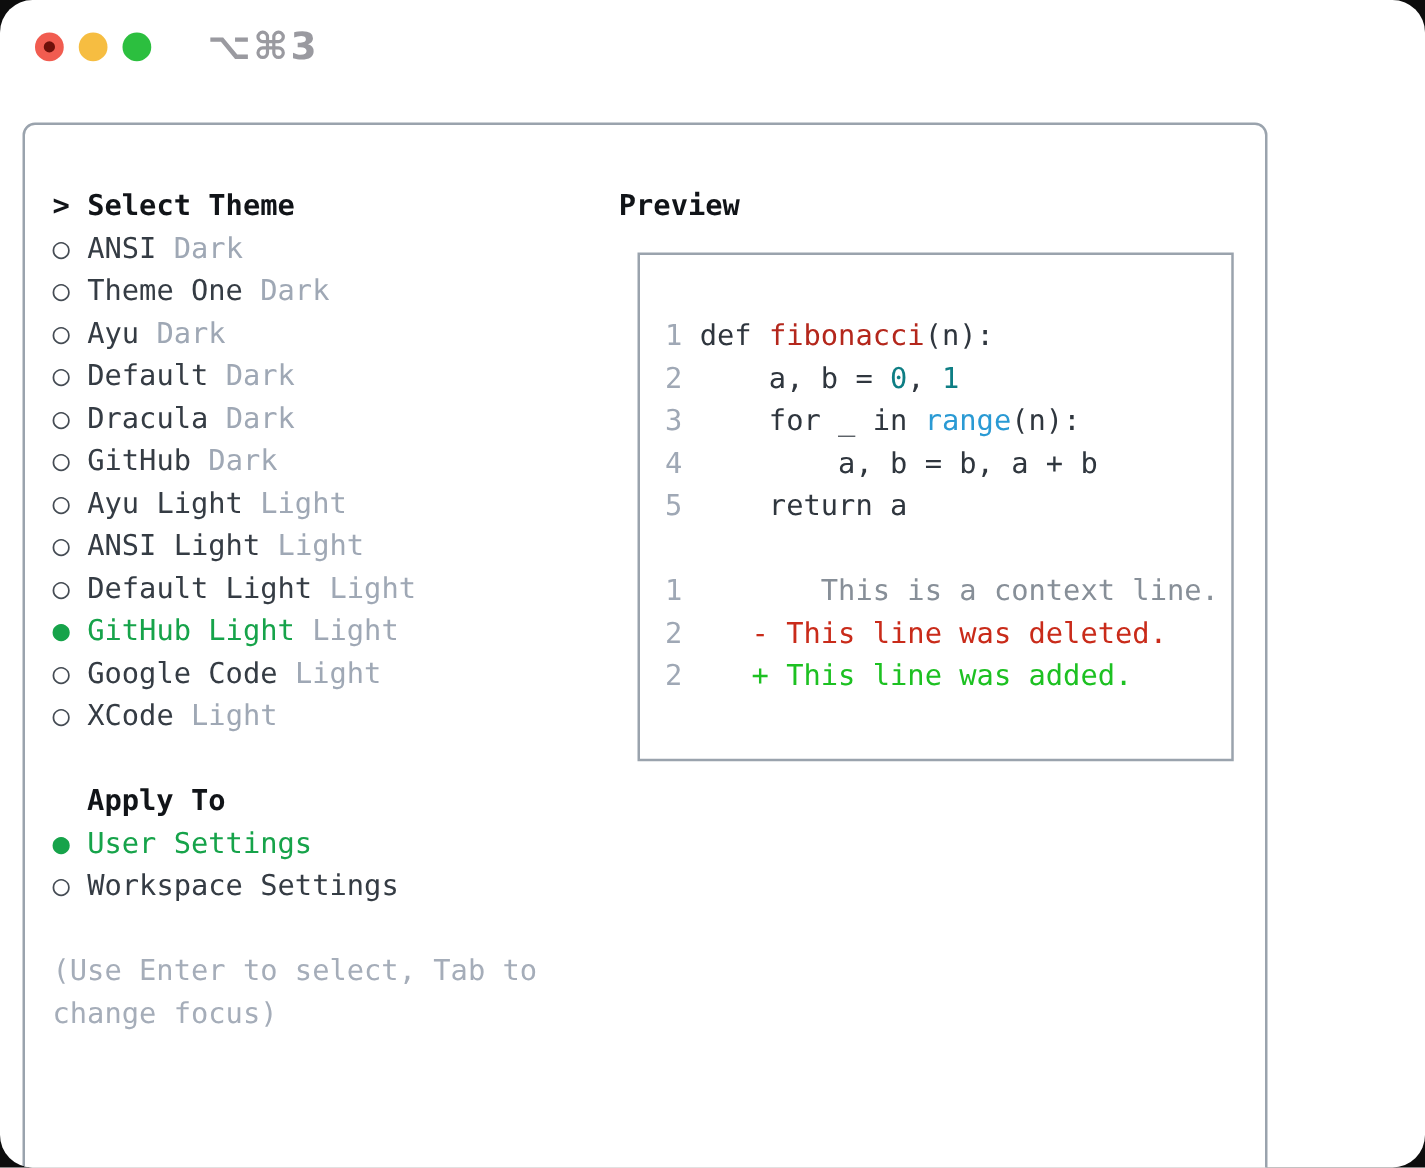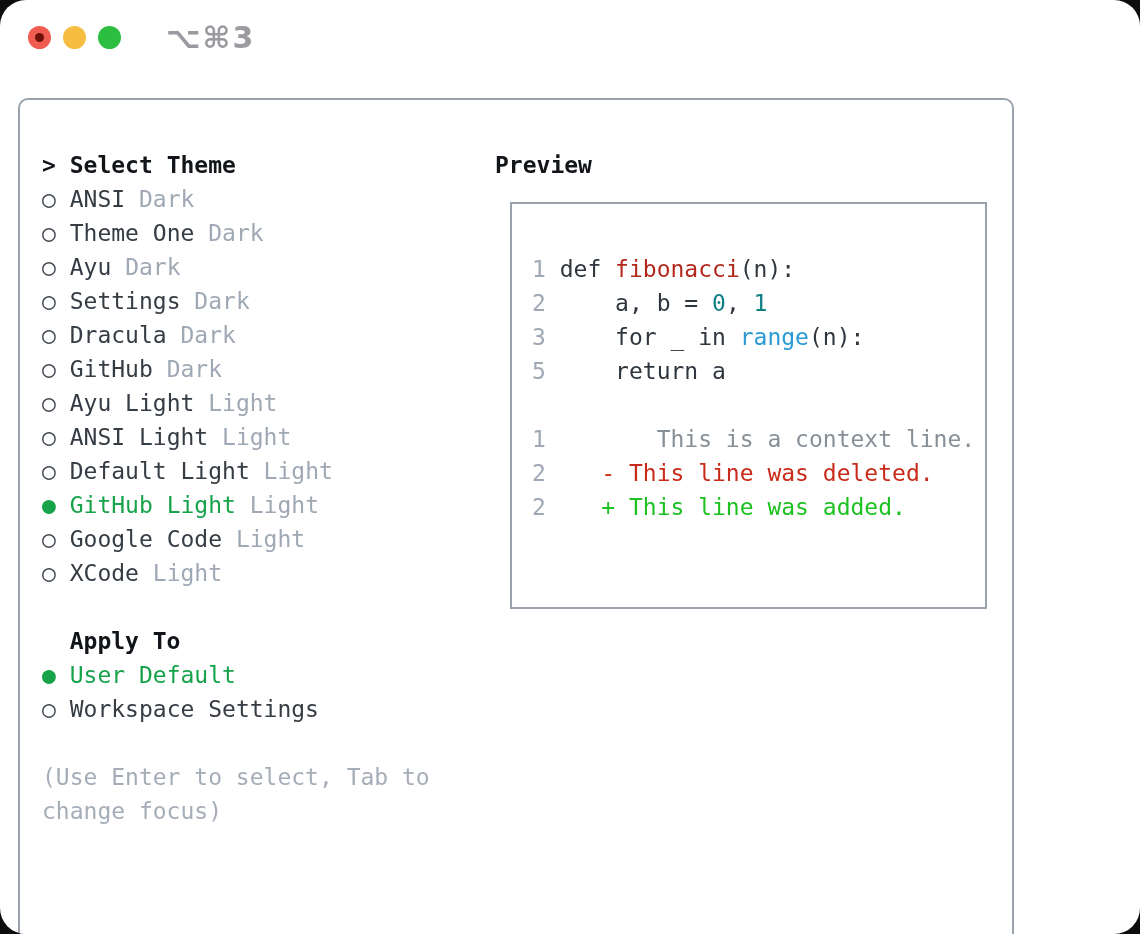--- a/index.html
+++ b/index.html
@@ -90,55 +90,56 @@
 
   <div class="panel">
 
     <div class="left-col">
       <div class="row heading"><span class="prefix-cursor">&gt;</span><span> </span><span>Select Theme</span></div>
 
       <div id="theme-list">
           <div class="row"><span class="radio">○</span><span> </span><span class="item-name">ANSI</span><span> </span><span class="variant">Dark</span></div>
           <div class="row"><span class="radio">○</span><span> </span><span class="item-name">Theme One</span><span> </span><span class="variant">Dark</span></div>
           <div class="row"><span class="radio">○</span><span> </span><span class="item-name">Ayu</span><span> </span><span class="variant">Dark</span></div>
-          <div class="row"><span class="radio">○</span><span> </span><span class="item-name">Settings</span><span> </span><span class="variant">Dark</span></div>
+          <div class="row"><span class="radio">○</span><span> </span><span class="item-name">Default</span><span> </span><span class="variant">Dark</span></div>
           <div class="row"><span class="radio">○</span><span> </span><span class="item-name">Dracula</span><span> </span><span class="variant">Dark</span></div>
           <div class="row"><span class="radio">○</span><span> </span><span class="item-name">GitHub</span><span> </span><span class="variant">Dark</span></div>
           <div class="row"><span class="radio">○</span><span> </span><span class="item-name">Ayu Light</span><span> </span><span class="variant">Light</span></div>
           <div class="row"><span class="radio">○</span><span> </span><span class="item-name">ANSI Light</span><span> </span><span class="variant">Light</span></div>
           <div class="row"><span class="radio">○</span><span> </span><span class="item-name">Default Light</span><span> </span><span class="variant">Light</span></div>
           <div class="row"><span class="radio on">●</span><span> </span><span class="item-name on">GitHub Light</span><span> </span><span class="variant">Light</span></div>
           <div class="row"><span class="radio">○</span><span> </span><span class="item-name">Google Code</span><span> </span><span class="variant">Light</span></div>
           <div class="row"><span class="radio">○</span><span> </span><span class="item-name">XCode</span><span> </span><span class="variant">Light</span></div>
         </div>
 
       <div class="spacer"></div>
 
       <div class="row heading apply-heading">Apply To</div>
 
       <div id="apply-list">
-          <div class="row"><span class="radio on">●</span><span> </span><span class="item-name on">User Default</span></div>
+          <div class="row"><span class="radio on">●</span><span> </span><span class="item-name on">User Settings</span></div>
           <div class="row"><span class="radio">○</span><span> </span><span class="item-name">Workspace Settings</span></div>
         </div>
 
       <div class="spacer"></div>
 
       <div id="hint-lines">
           <div class="row hint-line">(Use Enter to select, Tab to</div>
           <div class="row hint-line">change focus)</div>
         </div>
     </div>
 
     <div class="row heading preview-title">Preview</div>
 
     <div class="preview-box">
       <div id="code-lines">
           <div class="row"><span class="seg-ln">1</span><span class="seg-code"> def </span><span class="seg-fn">fibonacci</span><span class="seg-code">(n):</span></div>
           <div class="row"><span class="seg-ln">2</span><span class="seg-code">     a, b = </span><span class="seg-lit">0</span><span class="seg-code">, </span><span class="seg-lit">1</span></div>
           <div class="row"><span class="seg-ln">3</span><span class="seg-code">     for _ in </span><span class="seg-builtin">range</span><span class="seg-code">(n):</span></div>
+          <div class="row"><span class="seg-ln">4</span><span class="seg-code">         a, b = b, a + b</span></div>
           <div class="row"><span class="seg-ln">5</span><span class="seg-code">     return a</span></div>
           <div class="row"></div>
           <div class="row"><span class="seg-ln">1</span><span class="seg-ctx">        This is a context line.</span></div>
           <div class="row"><span class="seg-ln">2</span><span class="seg-del">    - This line was deleted.</span></div>
           <div class="row"><span class="seg-ln">2</span><span class="seg-add">    + This line was added.</span></div>
         </div>
     </div>
 
   </div>
 </div>

